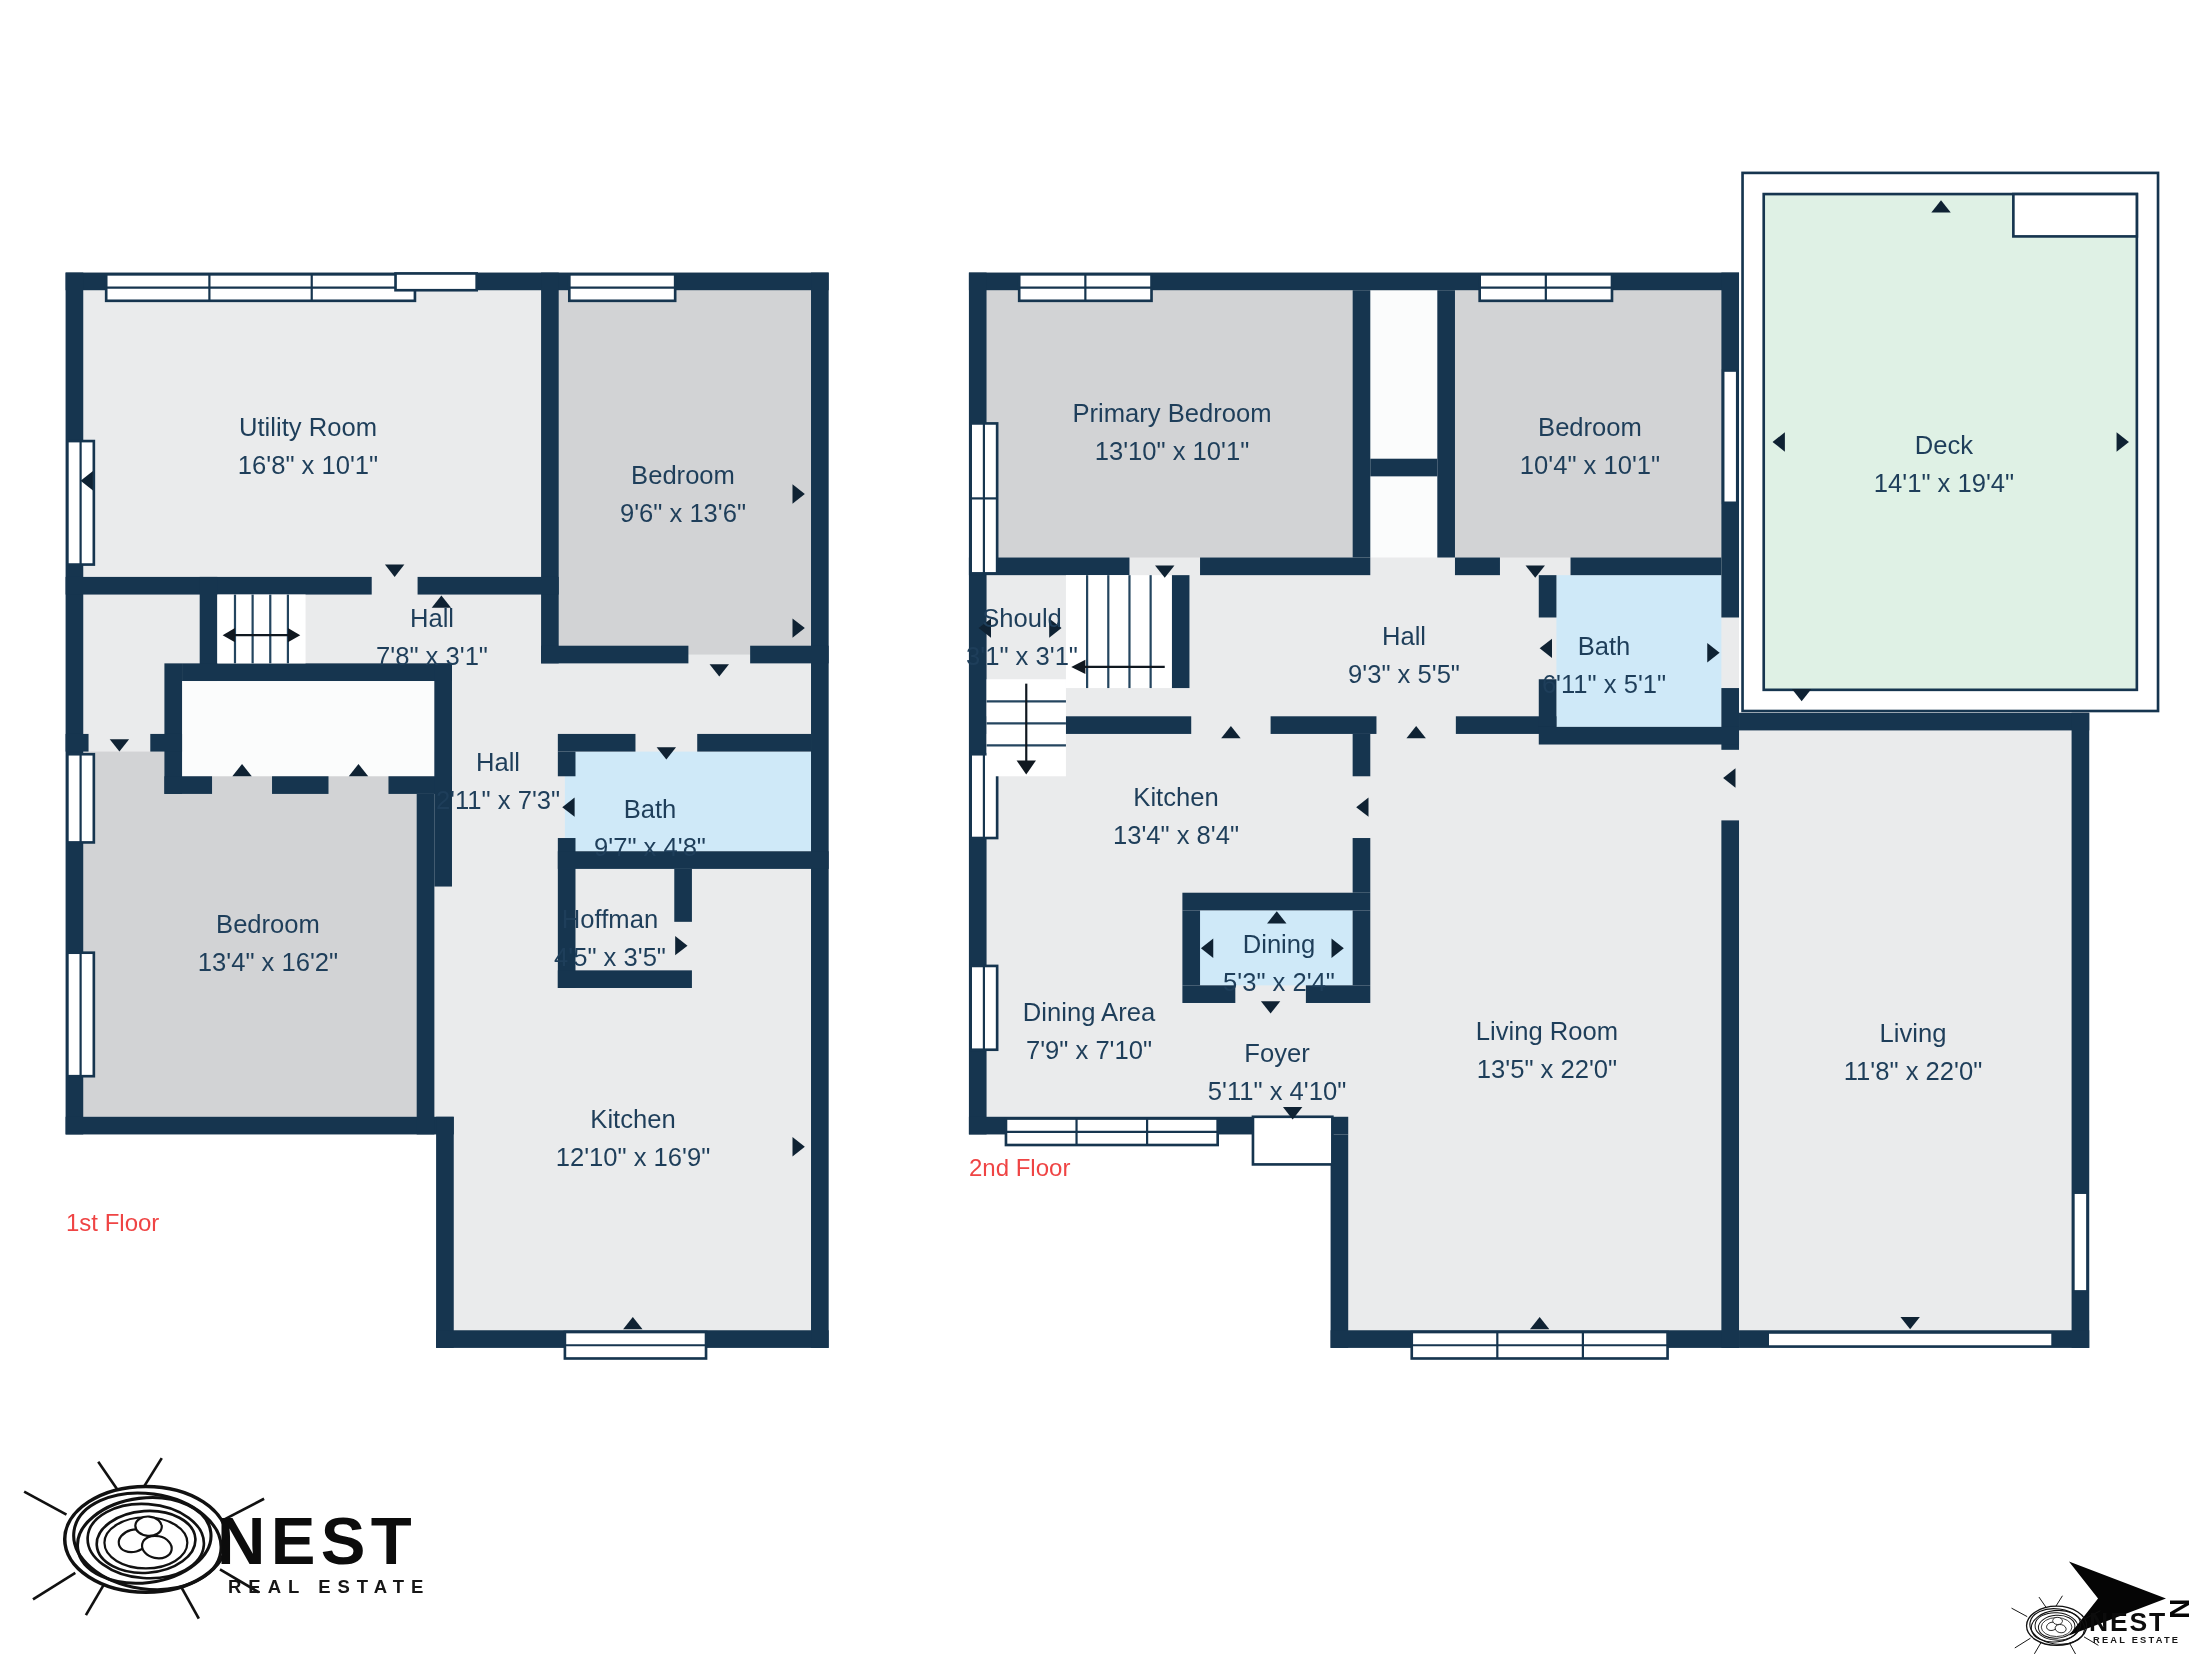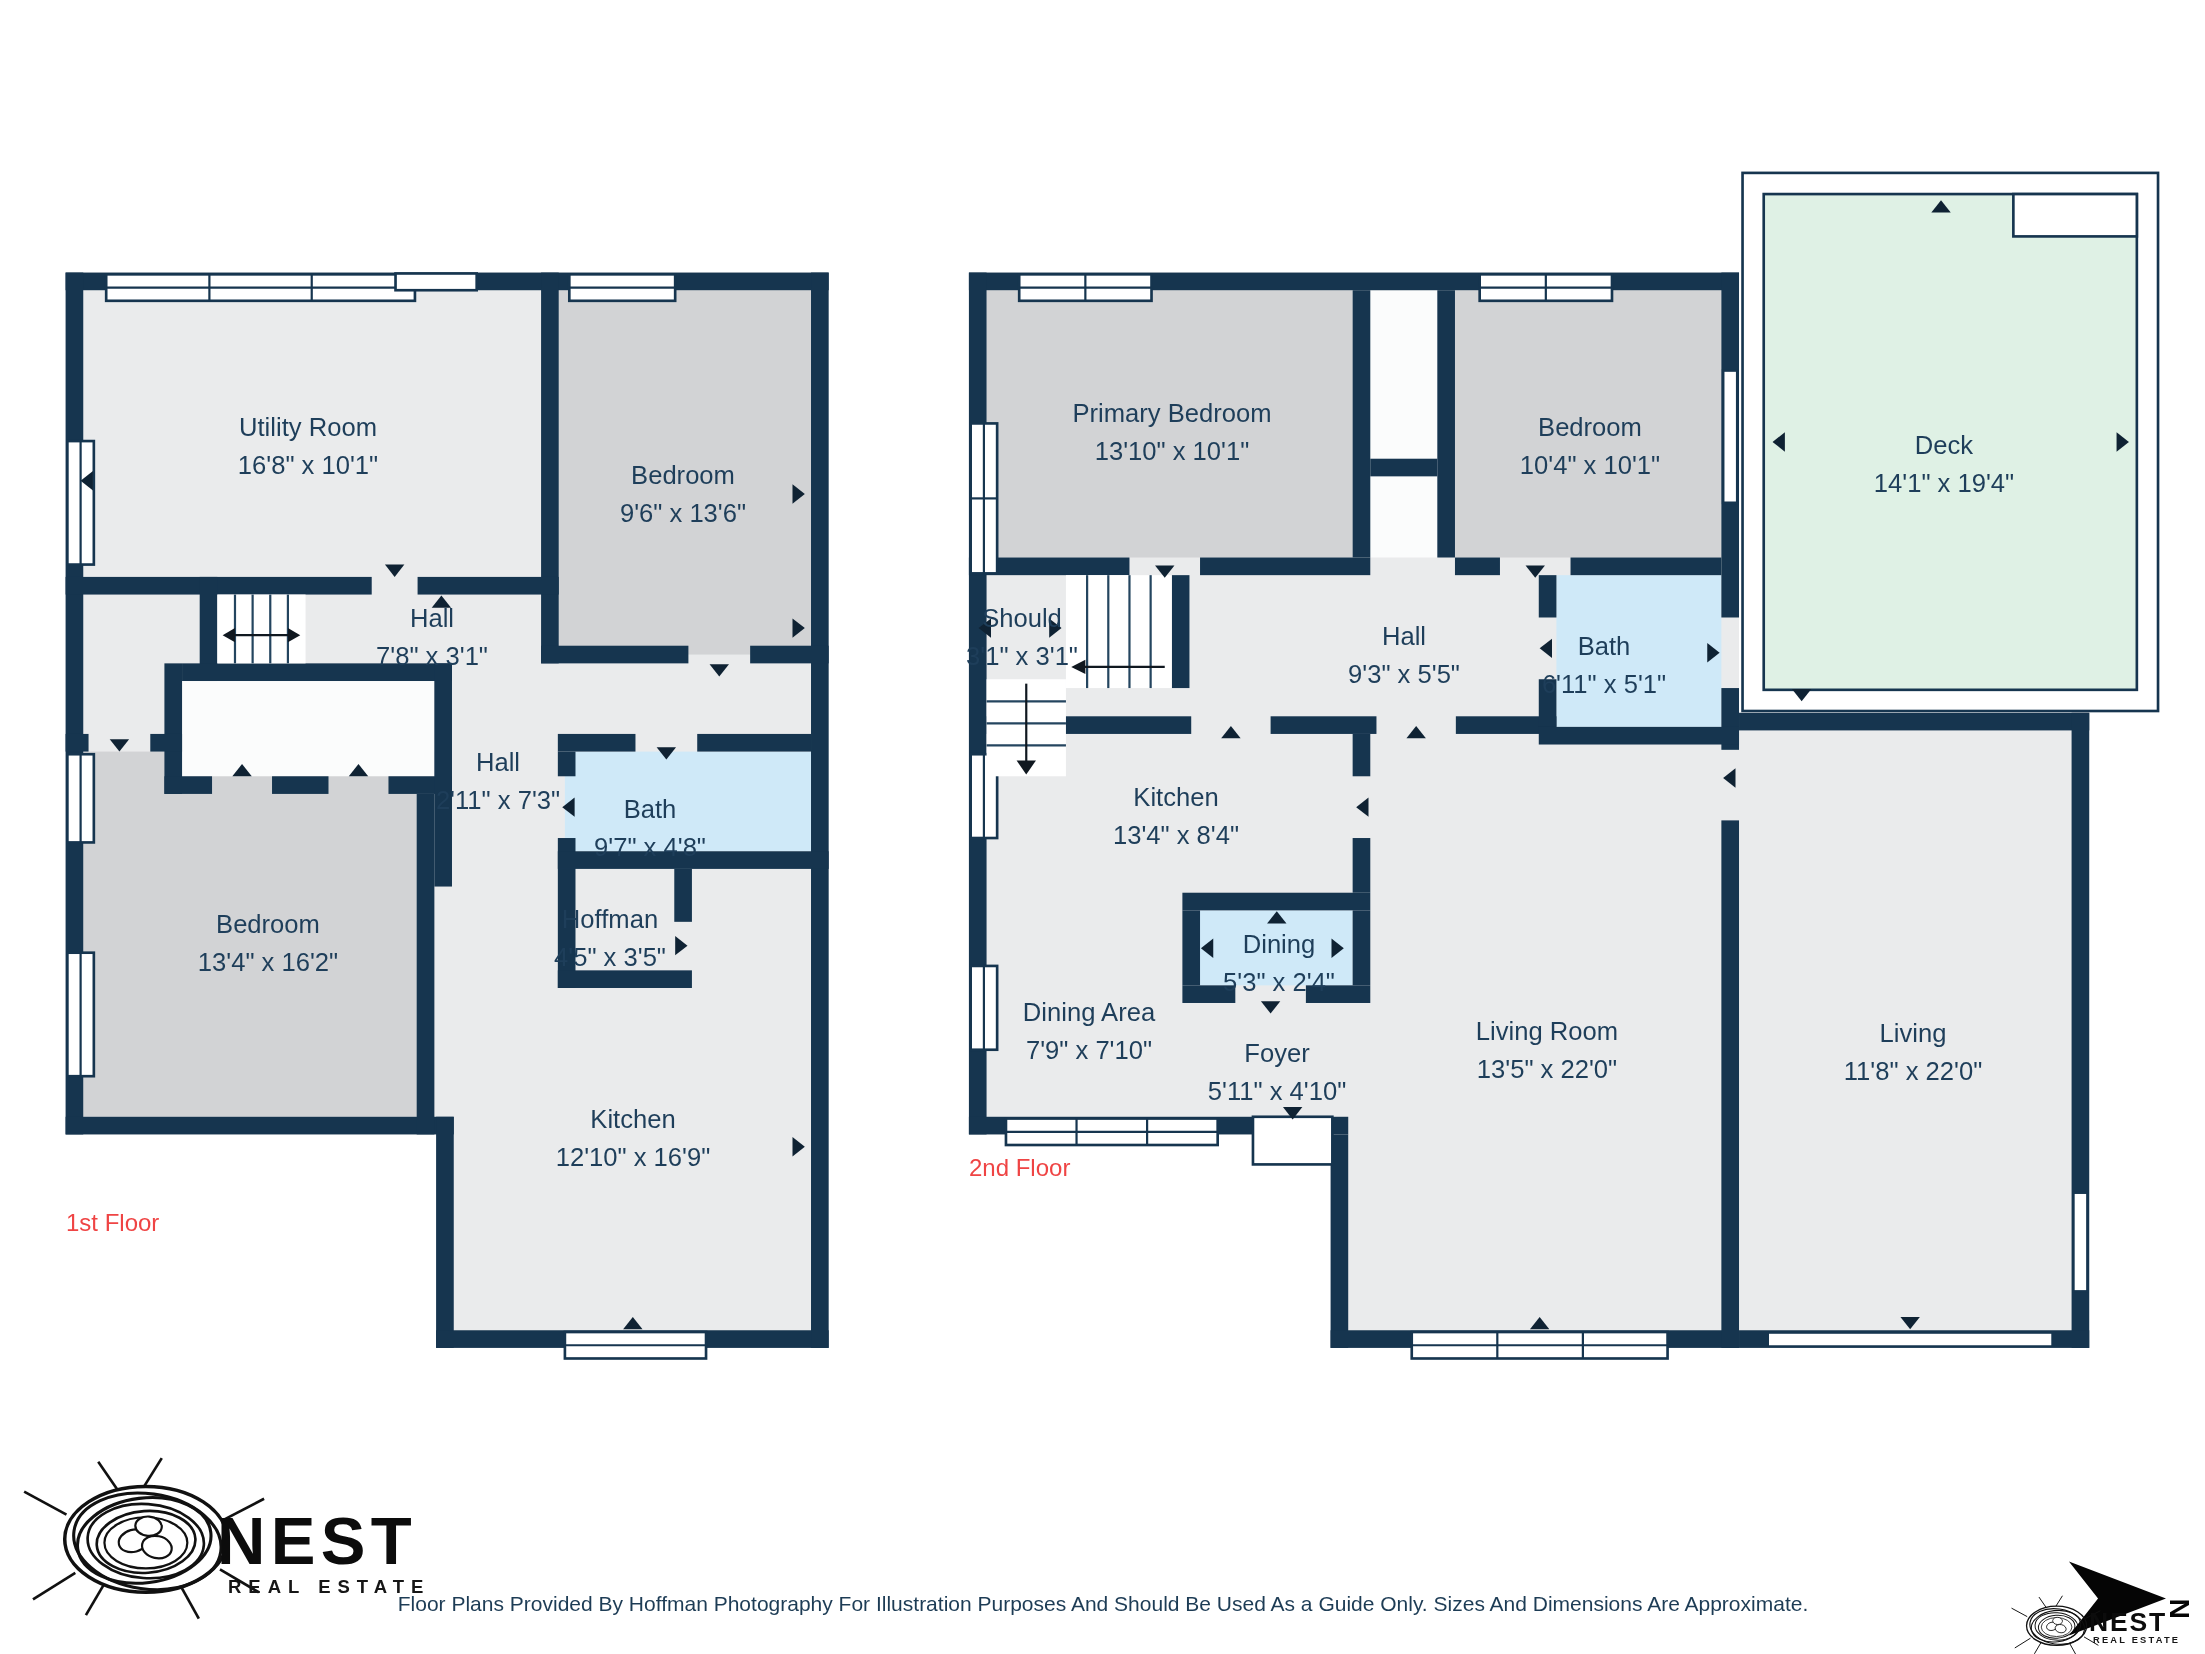--- a/index.html
+++ b/index.html
@@ -371,18 +371,17 @@
     <span class="nm">Living</span>
     <span class="dm">11'8" x 22'0"</span>
   </div>
 </div>
 
 <div class="floor-title" style="left:66px;top:1209px">1st Floor</div>
 <div class="floor-title" style="left:969px;top:1154px">2nd Floor</div>
 
 <div class="logo-name">NEST</div>
 <div class="logo-sub">REAL ESTATE</div>
-<div class="disclaimer">Floor Plans Provided By Hoffman Photography For Illustration Purposes And Should Be Used As a Guide Only. Sizes And Dimensions Are Approximate.</div>
 <div class="footer-logo-name">NEST</div>
 <div class="footer-logo-sub">REAL ESTATE</div>
 
 </div>
 
 
 </body></html>

